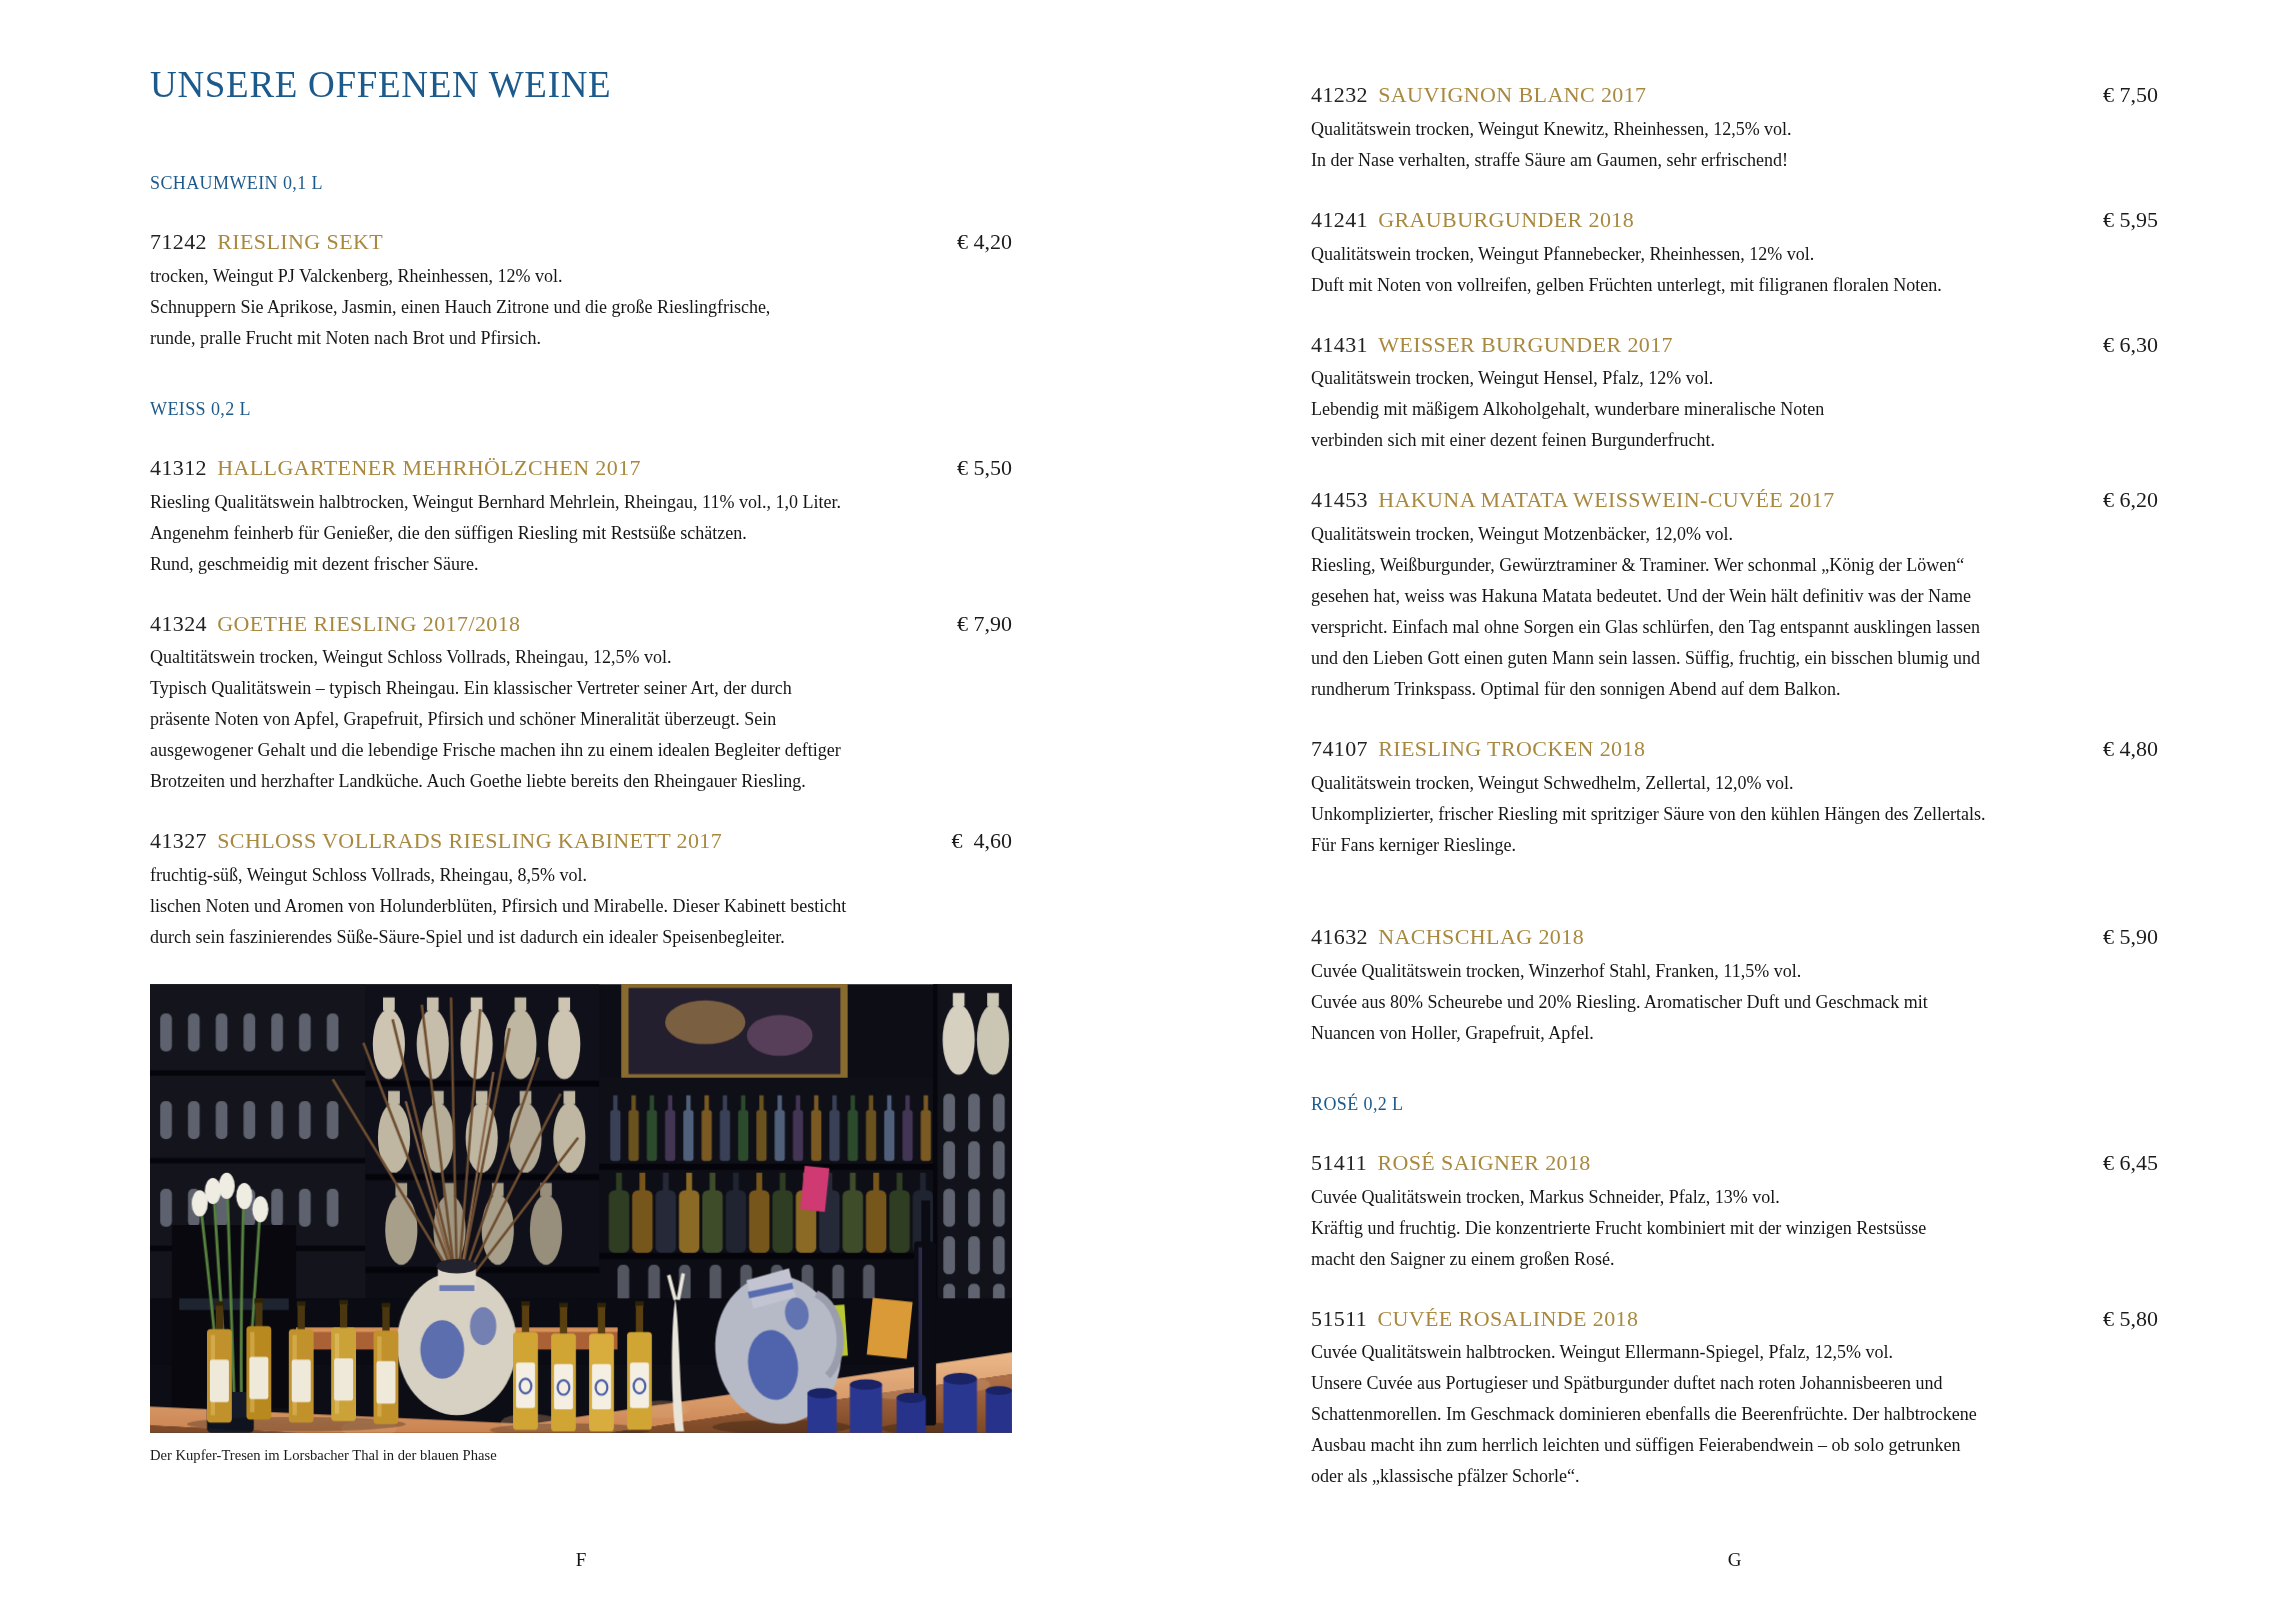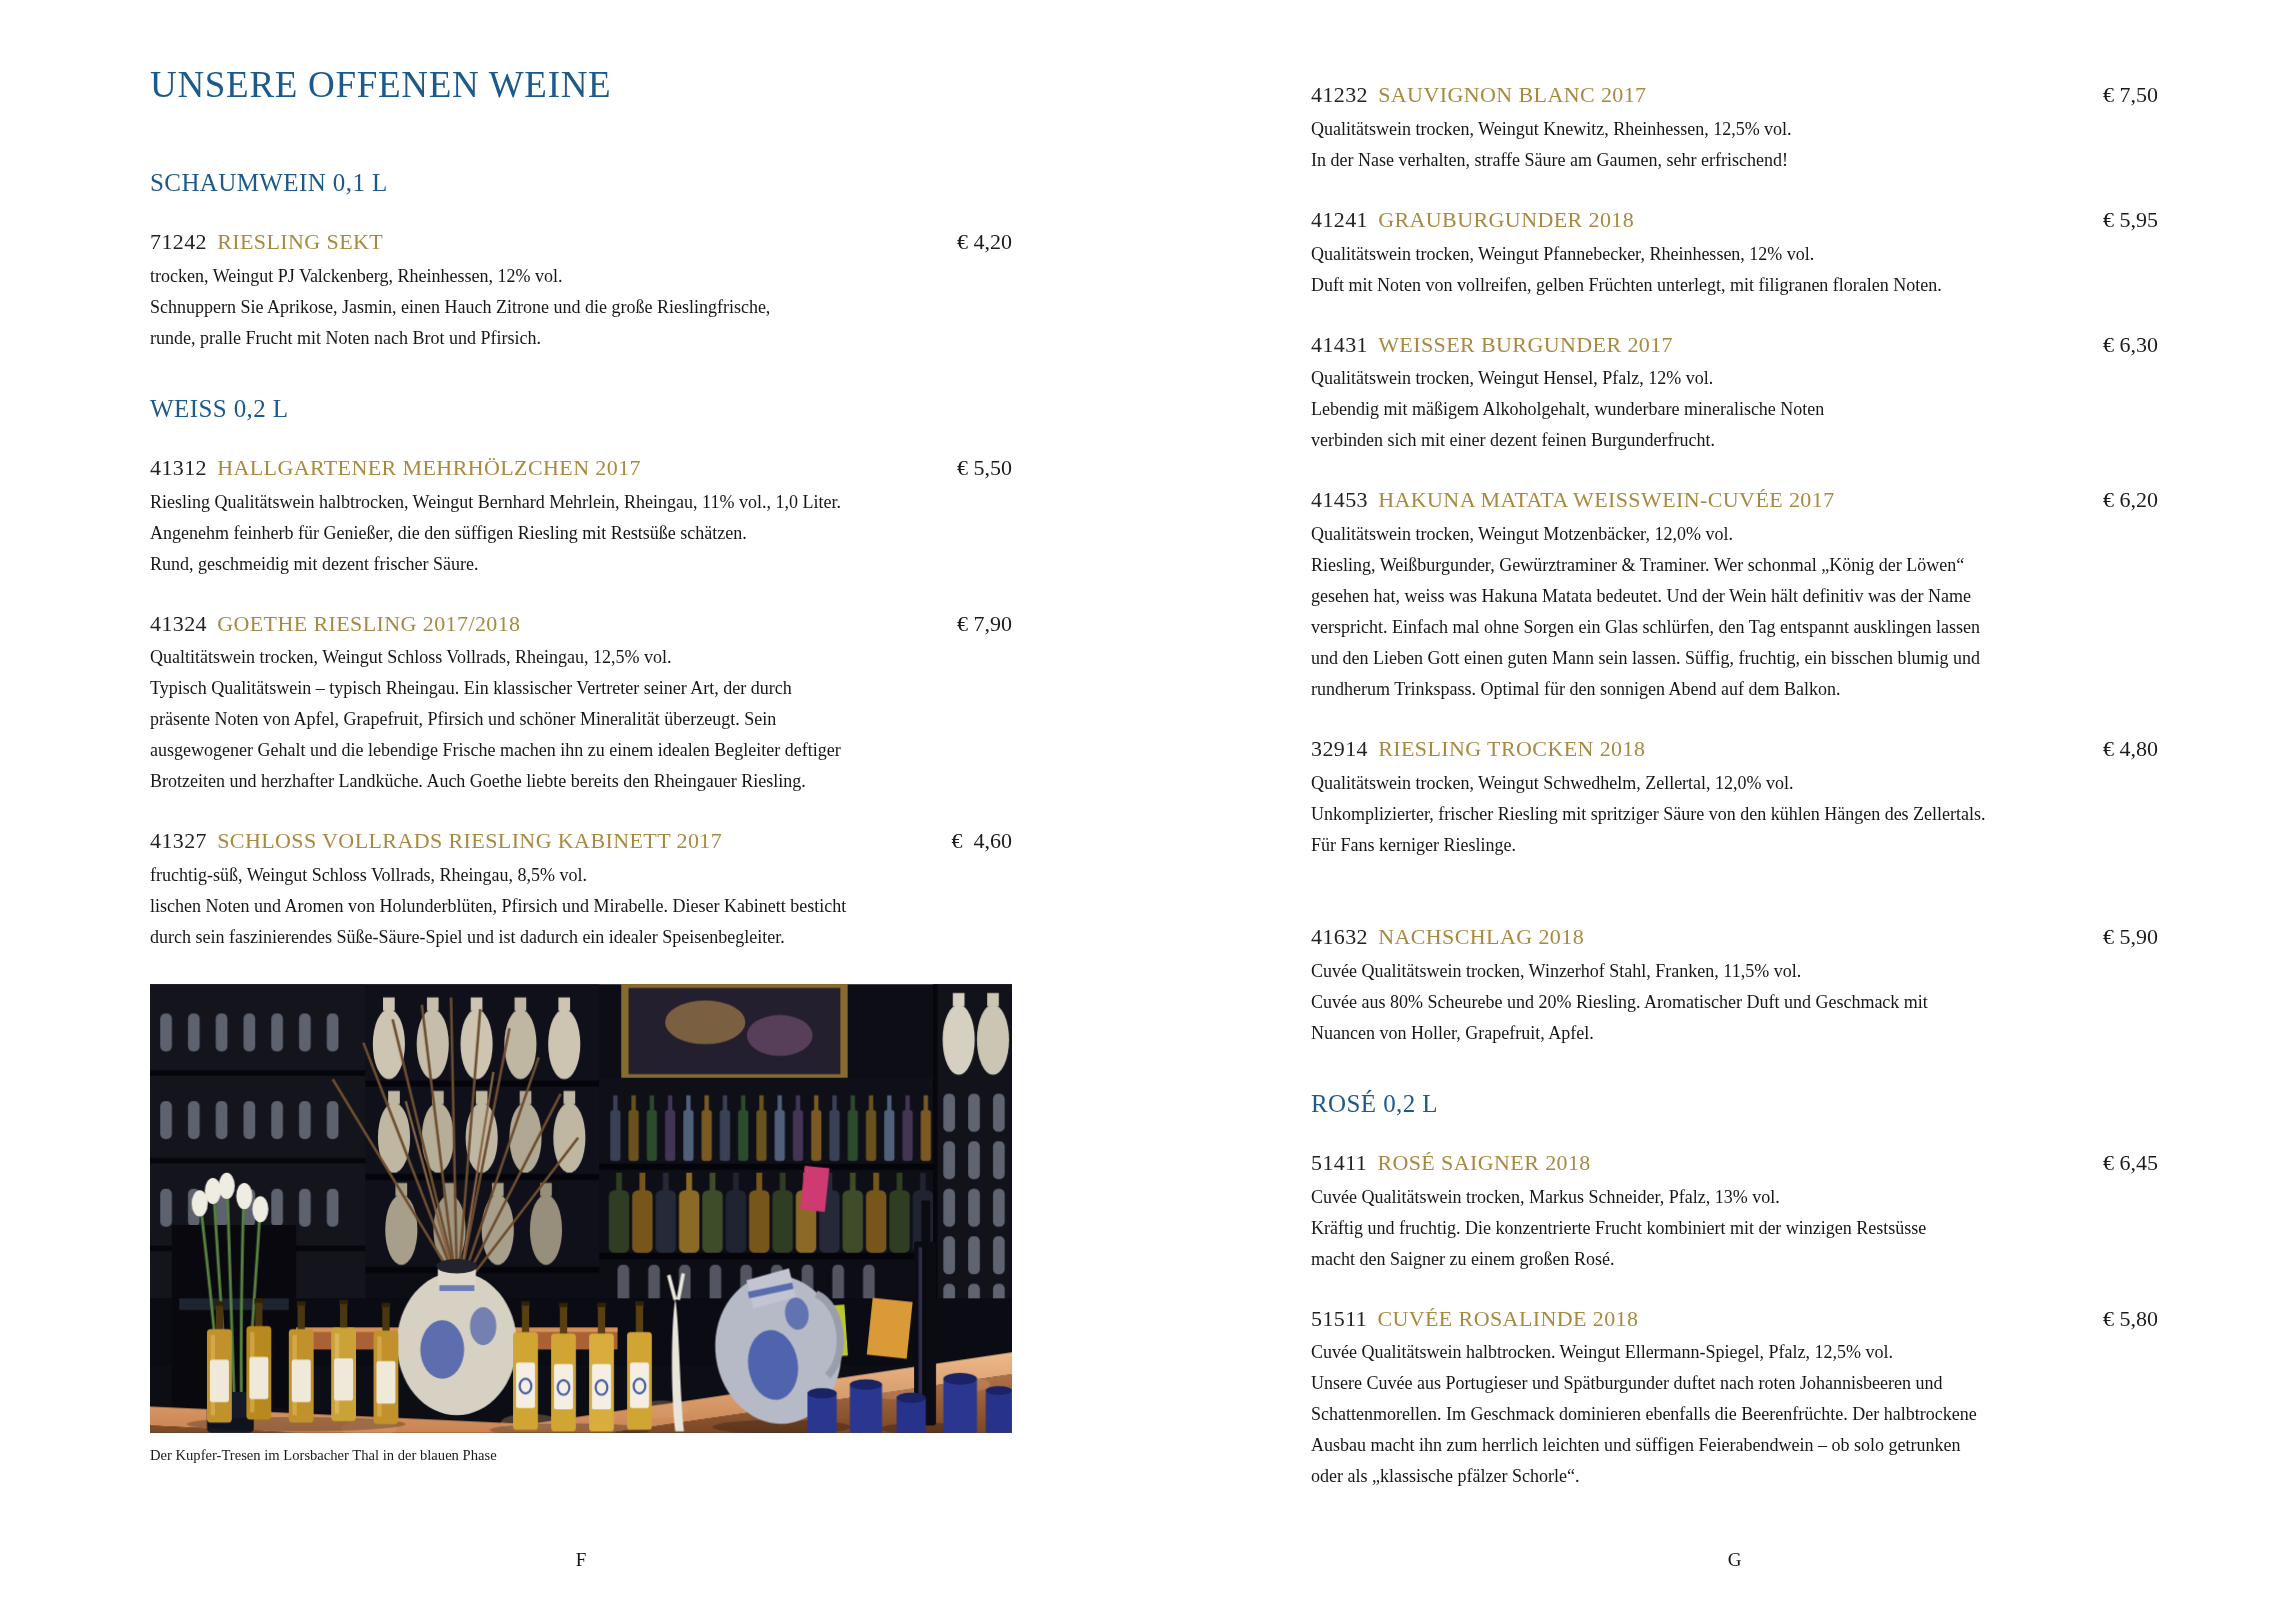--- a/index.html
+++ b/index.html
@@ -20,21 +20,21 @@
   }
   .page{position:absolute;}
   .page-left{left:150px;top:64px;width:862px;}
   .page-right{left:1311px;top:82px;width:847px;}
 
   .doc-title{
     font-size:37px;line-height:41px;font-weight:400;
     color:var(--blue);letter-spacing:0.7px;margin:0 0 64px 0;
   }
   .section-heading{
-    font-size:25px;line-height:28px;font-weight:400;
+    font-size:18px;line-height:28px;font-weight:400;
     color:var(--blue);letter-spacing:0.4px;margin:41px 0 32px 0;
   }
   .entry{margin:0 0 31px 0;}
   .entry.gap-lg{margin-top:63px;}
   .entry-head{position:relative;font-size:22px;line-height:26px;margin-bottom:5.8px;}
   .wine-code{color:#222222;letter-spacing:0.4px;margin-right:10.2px;}
   .wine-name{color:var(--gold);letter-spacing:0.4px;text-align:right;}
   .wine-price{position:absolute;right:0;top:0;color:var(--ink);white-space:pre;}
   .desc-line{font-size:18px;line-height:31px;color:#161616;}
 
@@ -500,21 +500,21 @@
       <div class="desc-line">Qualitätswein trocken, Weingut Motzenbäcker, 12,0% vol.</div>
       <div class="desc-line">Riesling, Weißburgunder, Gewürztraminer &amp; Traminer. Wer schonmal „König der Löwen“</div>
       <div class="desc-line">gesehen hat, weiss was Hakuna Matata bedeutet. Und der Wein hält definitiv was der Name</div>
       <div class="desc-line">verspricht. Einfach mal ohne Sorgen ein Glas schlürfen, den Tag entspannt ausklingen lassen</div>
       <div class="desc-line">und den Lieben Gott einen guten Mann sein lassen. Süffig, fruchtig, ein bisschen blumig und</div>
       <div class="desc-line">rundherum Trinkspass. Optimal für den sonnigen Abend auf dem Balkon.</div>
     </div>
 
     <div class="entry">
       <div class="entry-head">
-        <span class="wine-code">32914</span><span class="wine-name">RIESLING TROCKEN 2018</span>
+        <span class="wine-code">74107</span><span class="wine-name">RIESLING TROCKEN 2018</span>
         <span class="wine-price">€ 4,80</span>
       </div>
       <div class="desc-line">Qualitätswein trocken, Weingut Schwedhelm, Zellertal, 12,0% vol.</div>
       <div class="desc-line">Unkomplizierter, frischer Riesling mit spritziger Säure von den kühlen Hängen des Zellertals.</div>
       <div class="desc-line">Für Fans kerniger Rieslinge.</div>
     </div>
 
     <div class="entry gap-lg">
       <div class="entry-head">
         <span class="wine-code">41632</span><span class="wine-name">NACHSCHLAG 2018</span>

